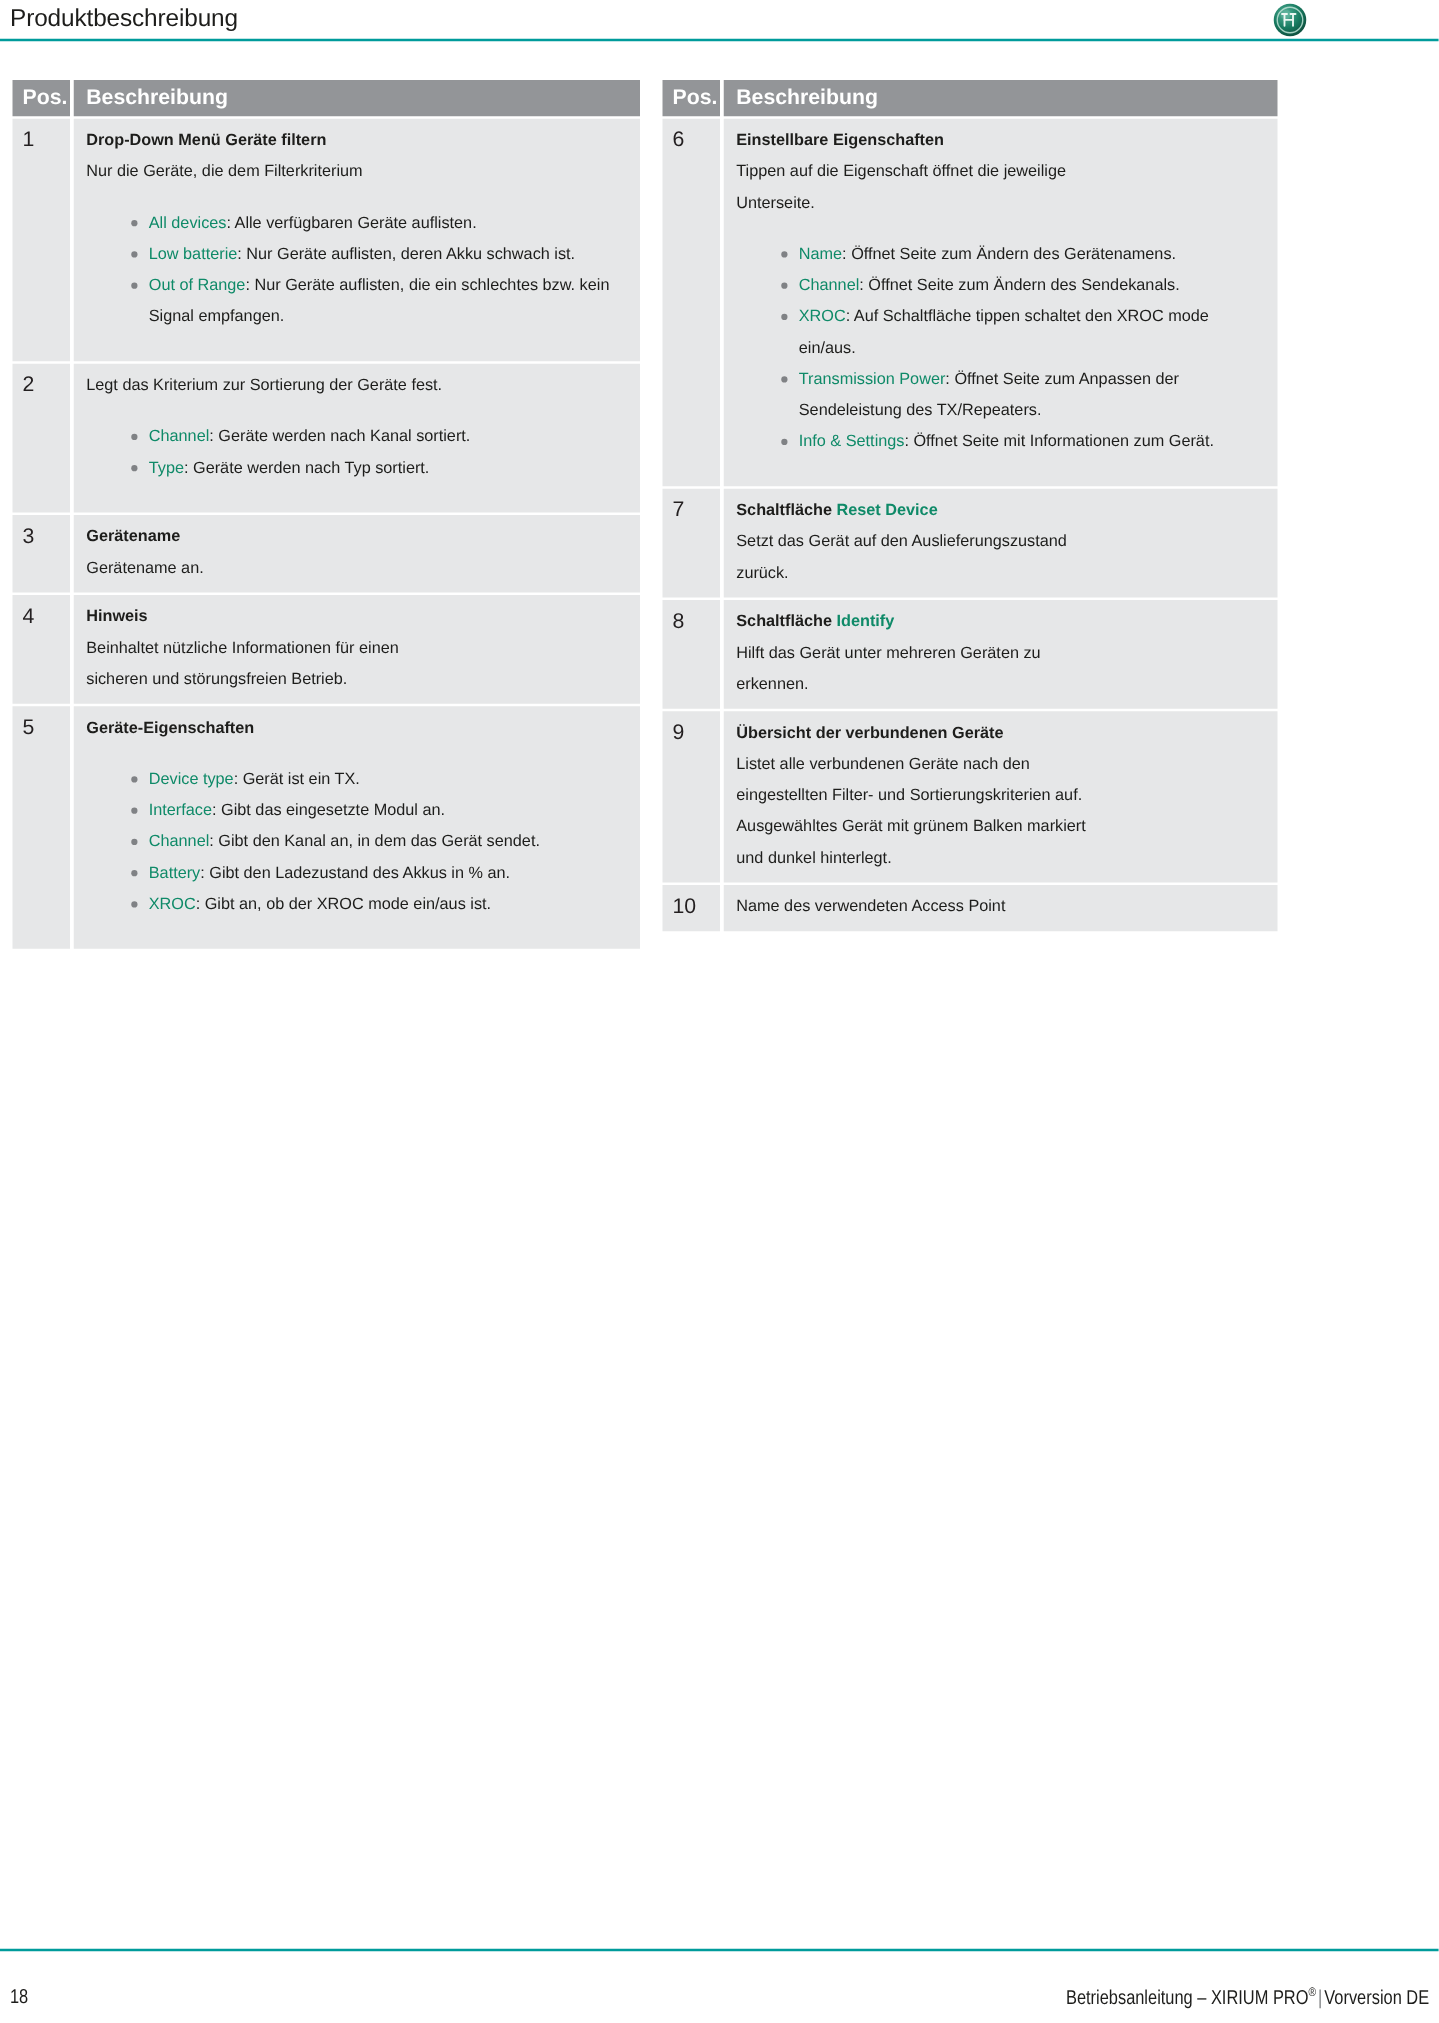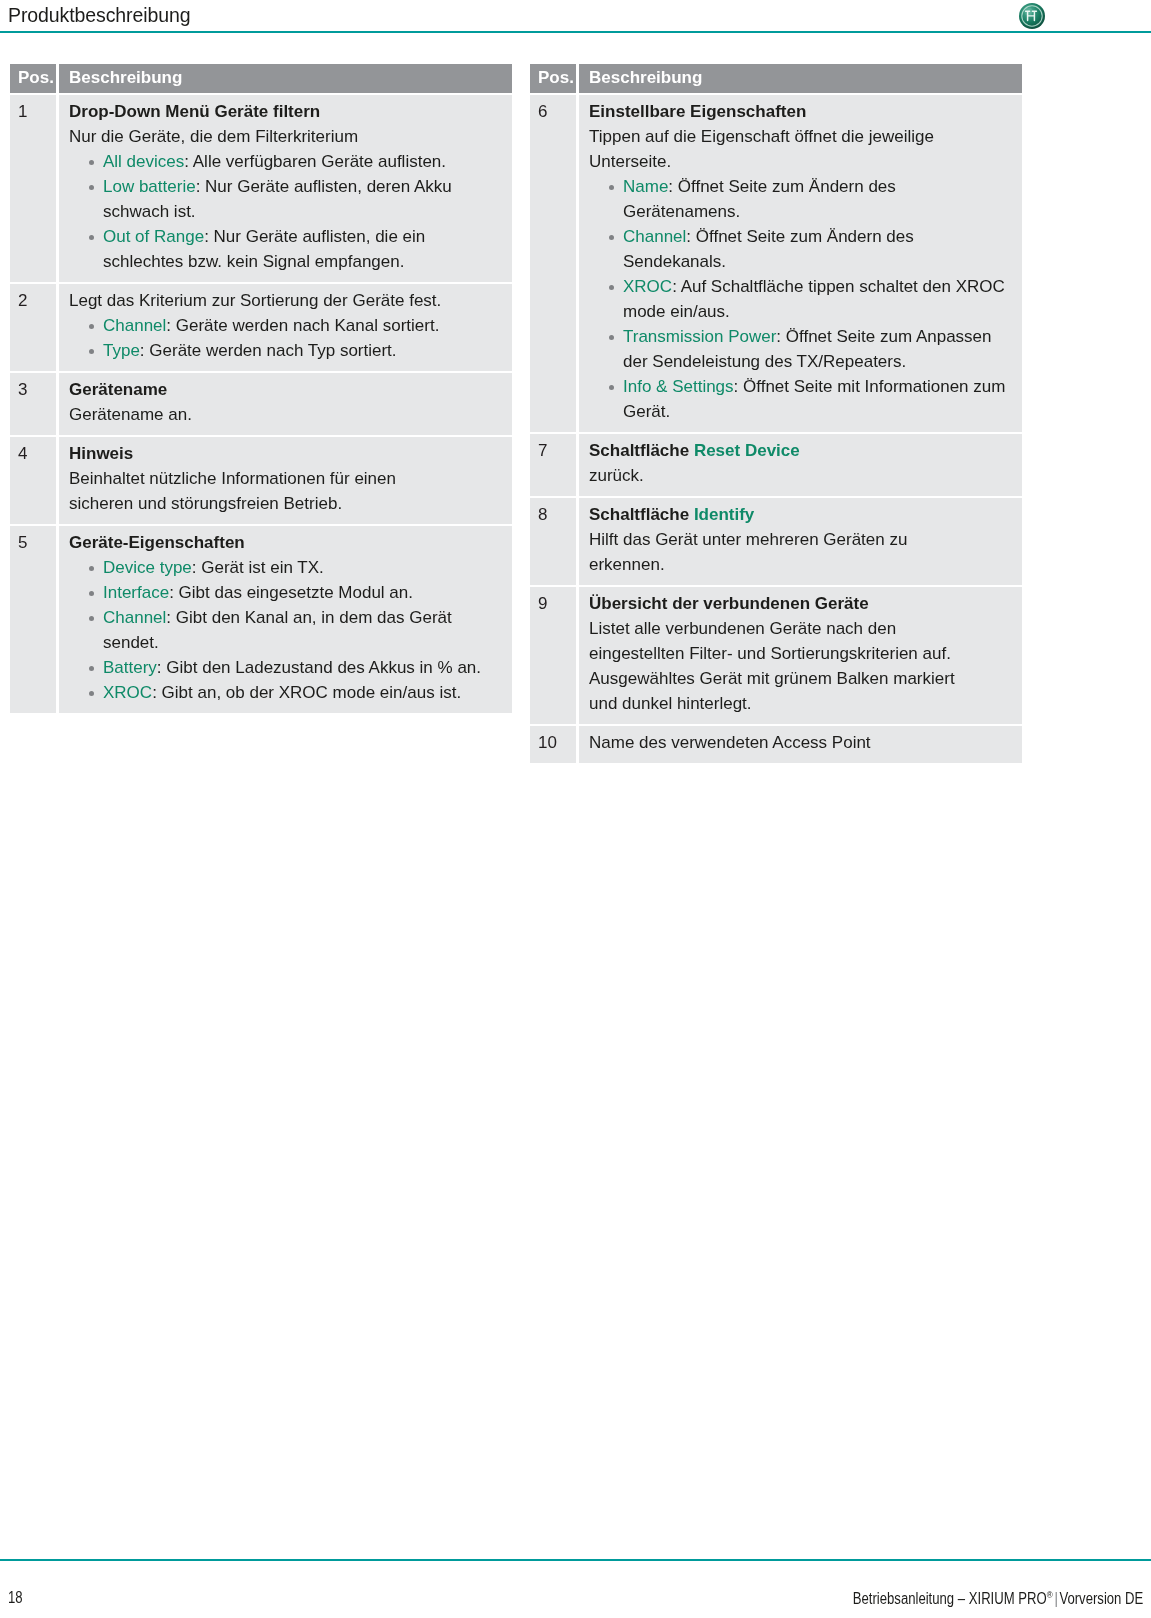--- a/index.html
+++ b/index.html
@@ -69,21 +69,21 @@
     flex: 0 0 auto;
     box-sizing: border-box;
     padding: 4px 4px 5px 8px;
     font-size: 17px;
     line-height: 25px;
   }
   .cell-desc {
     flex: 1 1 auto;
     box-sizing: border-box;
     padding: 4px 8px 8px 10px;
-    font-size: 17px;
+    font-size: 13px;
     line-height: 25px;
   }
   #table-left  .cell-pos { width: 46px; margin-right: 3px; }
   #table-right .cell-pos { width: 46px; margin-right: 3px; }
 
   .t-head-row .cell-pos,
   .t-head-row .cell-desc {
     background: #939598;
     color: #ffffff;
     font-weight: bold;
@@ -101,21 +101,21 @@
   .t-row .cell-pos { color: #231f20; }
 
   .desc-title {
     font-weight: bold;
     display: block;
   }
   .desc-line {
     display: block;
   }
   ul.desc-list {
-    margin: 0;
+    margin: 16px;
     padding: 0 0 0 20px;
     list-style: none;
   }
   ul.desc-list > li {
     position: relative;
     padding-left: 14px;
     margin: 0;
   }
   ul.desc-list > li::before {
     content: "";
@@ -272,20 +272,21 @@
         <li><span class="ui-term">Transmission Power</span><span>: Öffnet Seite zum Anpassen der Sendeleistung des TX/Repeaters.</span></li>
         <li><span class="ui-term">Info &amp; Settings</span><span>: Öffnet Seite mit Informationen zum Gerät.</span></li>
       </ul>
     </div>
   </div>
 
   <div class="t-row">
     <div class="cell-pos">7</div>
     <div class="cell-desc">
       <span class="desc-title"><span>Schaltfläche </span><span class="ui-term-bold">Reset Device</span></span>
+      <span class="desc-line">Setzt das Gerät auf den Auslieferungszustand</span>
       <span class="desc-line">zurück.</span>
     </div>
   </div>
 
   <div class="t-row">
     <div class="cell-pos">8</div>
     <div class="cell-desc">
       <span class="desc-title"><span>Schaltfläche </span><span class="ui-term-bold">Identify</span></span>
       <span class="desc-line">Hilft das Gerät unter mehreren Geräten zu</span>
       <span class="desc-line">erkennen.</span>

